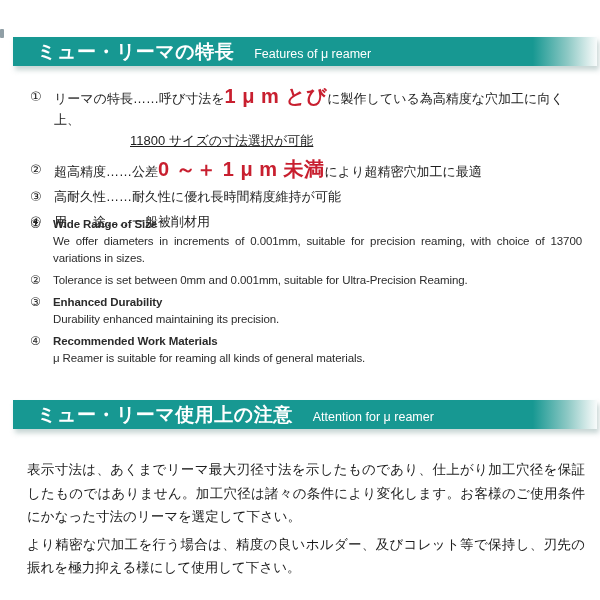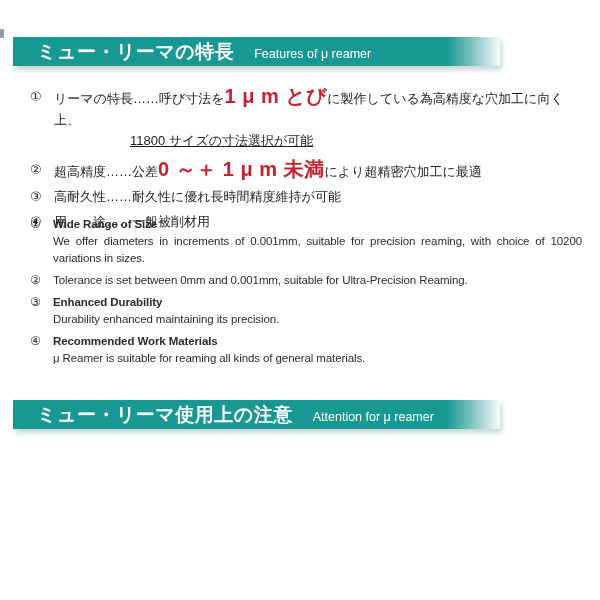--- a/index.html
+++ b/index.html
@@ -2,21 +2,21 @@
 <html><head>
 <meta charset="utf-8">
 <style>
   html,body{margin:0;padding:0;background:#ffffff;}
   body{width:600px;height:600px;font-family:"Liberation Sans","DejaVu Sans",sans-serif;}
   .page{position:relative;width:600px;height:600px;background:#ffffff;overflow:hidden;}
 
   .scan-mark{position:absolute;left:0;top:29px;width:4px;height:9px;background:#6b7f88;opacity:.75;border-radius:1px;}
 
   .bar{
-    position:absolute;left:13px;width:487px;height:29px;
+    position:absolute;left:13px;width:584px;height:29px;
     display:flex;align-items:center;box-sizing:border-box;padding-left:24px;
     color:#ffffff;
     background:linear-gradient(90deg,#17989282 0%,#179892 0%,#179892 89%,#8ec9c5 95%,#e4f1f0 99%,#f8fbfb 100%);
     background-color:#179892;
     box-shadow:2px 4px 5px rgba(130,162,160,0.45);
   }
   .bar-features{top:37px;}
   .bar-attention{top:400px;}
   .bar-title{font-size:19px;font-weight:bold;letter-spacing:0.5px;white-space:nowrap;}
   .bar-sub{font-size:12.5px;font-weight:normal;margin-left:20px;margin-top:4px;white-space:nowrap;}
@@ -70,21 +70,21 @@
       <span class="num">④</span>
       <div class="jp-body"><span>用　　途……一般被削材用</span></div>
     </div>
   </div>
 
   <div class="en-items">
     <div class="en-item">
       <span class="num">①</span>
       <div class="en-wrap">
         <div class="en-title">Wide Range of Size</div>
-        <div class="en-text">We offer diameters in increments of 0.001mm, suitable for precision reaming, with choice of 10200 variations in sizes.</div>
+        <div class="en-text">We offer diameters in increments of 0.001mm, suitable for precision reaming, with choice of 13700 variations in sizes.</div>
       </div>
     </div>
     <div class="en-item">
       <span class="num">②</span>
       <div class="en-wrap">
         <div class="en-text">Tolerance is set between 0mm and 0.001mm, suitable for Ultra-Precision Reaming.</div>
       </div>
     </div>
     <div class="en-item">
       <span class="num">③</span>
@@ -100,14 +100,18 @@
         <div class="en-text">μ Reamer is suitable for reaming all kinds of general materials.</div>
       </div>
     </div>
   </div>
 
   <div class="bar bar-attention">
     <span class="bar-title">ミュー・リーマ使用上の注意</span>
     <span class="bar-sub">Attention for μ reamer</span>
   </div>
 
+  <div class="notes">
+    <p class="note">表示寸法は、あくまでリーマ最大刃径寸法を示したものであり、仕上がり加工穴径を保証したものではありません。加工穴径は諸々の条件により変化します。お客様のご使用条件にかなった寸法のリーマを選定して下さい。</p>
+    <p class="note">より精密な穴加工を行う場合は、精度の良いホルダー、及びコレット等で保持し、刃先の振れを極力抑える様にして使用して下さい。</p>
+  </div>
 
 </div>
 
 </body></html>

